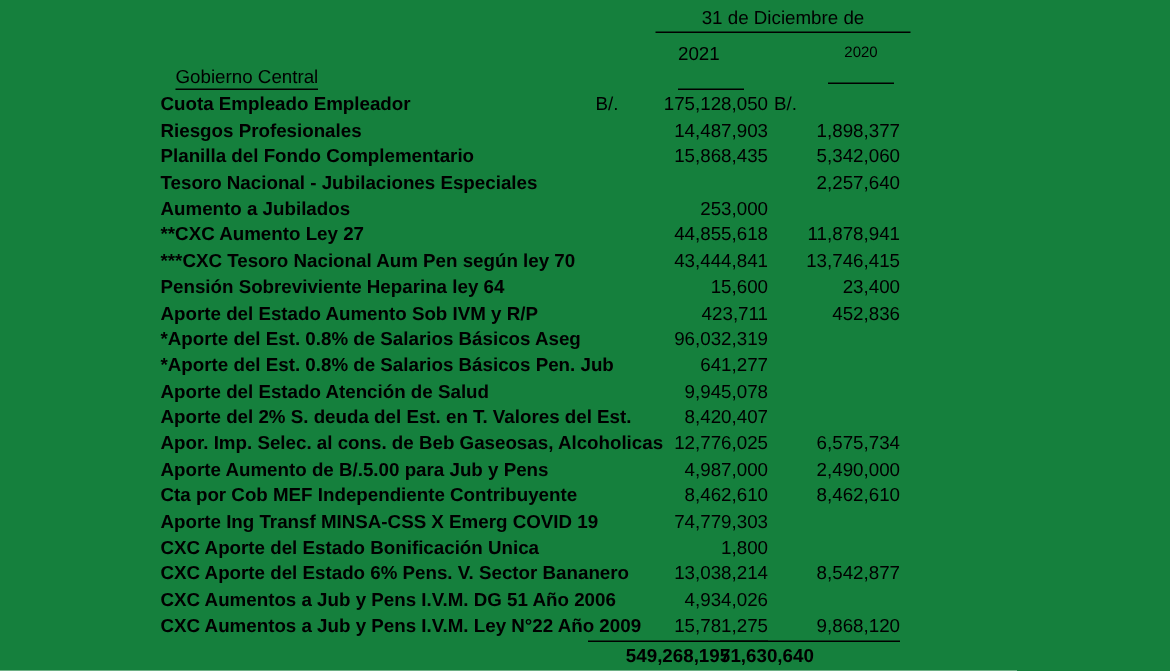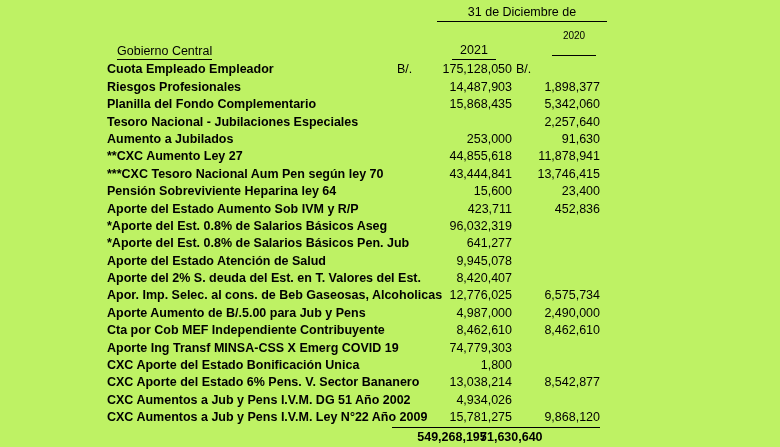--- a/index.html
+++ b/index.html
@@ -12,21 +12,21 @@
     height: 447px;
     font-family: "Liberation Sans", sans-serif;
     color: #000000;
     overflow: hidden;
   }
 
   .sheet {
     position: relative;
     width: 780px;
     height: 447px;
-    background: #bef264;
+    background: #15803d;
   }
 
   
   .header-block {
     position: absolute;
     left: 0;
     top: 4px;
     width: 780px;
   }
   .period-row {
@@ -46,27 +46,26 @@
     white-space: nowrap;
   }
   .year-row {
     position: relative;
     height: 22px;
     margin-top: 4px;
   }
   .year-2021 {
     position: absolute;
     left: 452px;
-    top: 14px;
+    top: 0;
     width: 44px;
-    text-align: center;
     font-size: 12.5px;
     line-height: 16px;
     border-bottom: 1px solid #000;
-    padding-bottom: 1px;
+    padding-bottom: 15px;
   }
   .year-2020 {
     position: absolute;
     left: 552px;
     top: 0;
     width: 44px;
     text-align: center;
     font-size: 10px;
     line-height: 16px;
     border-bottom: 1px solid #000;
@@ -209,21 +208,20 @@
           <div class="cell-label">Tesoro Nacional - Jubilaciones Especiales</div>
           <div class="cell-cur-a"></div>
           <div class="cell-cur-b"></div>
           <div class="cell-v2020">2,257,640</div>
         </div>
         <div class="row">
           <div class="cell-label">Aumento a Jubilados</div>
           <div class="cell-cur-a"></div>
           <div class="cell-v2021">253,000</div>
           <div class="cell-cur-b"></div>
-          <div class="cell-v2020">91,630</div>
         </div>
         <div class="row">
           <div class="cell-label">**CXC Aumento Ley 27</div>
           <div class="cell-cur-a"></div>
           <div class="cell-v2021">44,855,618</div>
           <div class="cell-cur-b"></div>
           <div class="cell-v2020">11,878,941</div>
         </div>
         <div class="row">
           <div class="cell-label">***CXC Tesoro Nacional Aum Pen según ley 70</div>
@@ -310,21 +308,21 @@
           <div class="cell-v2020"></div>
         </div>
         <div class="row">
           <div class="cell-label">CXC Aporte del Estado 6% Pens. V. Sector Bananero</div>
           <div class="cell-cur-a"></div>
           <div class="cell-v2021">13,038,214</div>
           <div class="cell-cur-b"></div>
           <div class="cell-v2020">8,542,877</div>
         </div>
         <div class="row">
-          <div class="cell-label">CXC Aumentos a Jub y Pens I.V.M. DG 51 Año 2002</div>
+          <div class="cell-label">CXC Aumentos a Jub y Pens I.V.M. DG 51 Año 2006</div>
           <div class="cell-cur-a"></div>
           <div class="cell-v2021">4,934,026</div>
           <div class="cell-cur-b"></div>
           <div class="cell-v2020"></div>
         </div>
         <div class="row">
           <div class="cell-label">CXC Aumentos a Jub y Pens I.V.M. Ley N°22 Año 2009</div>
           <div class="cell-cur-a"></div>
           <div class="cell-v2021">15,781,275</div>
           <div class="cell-cur-b"></div>

